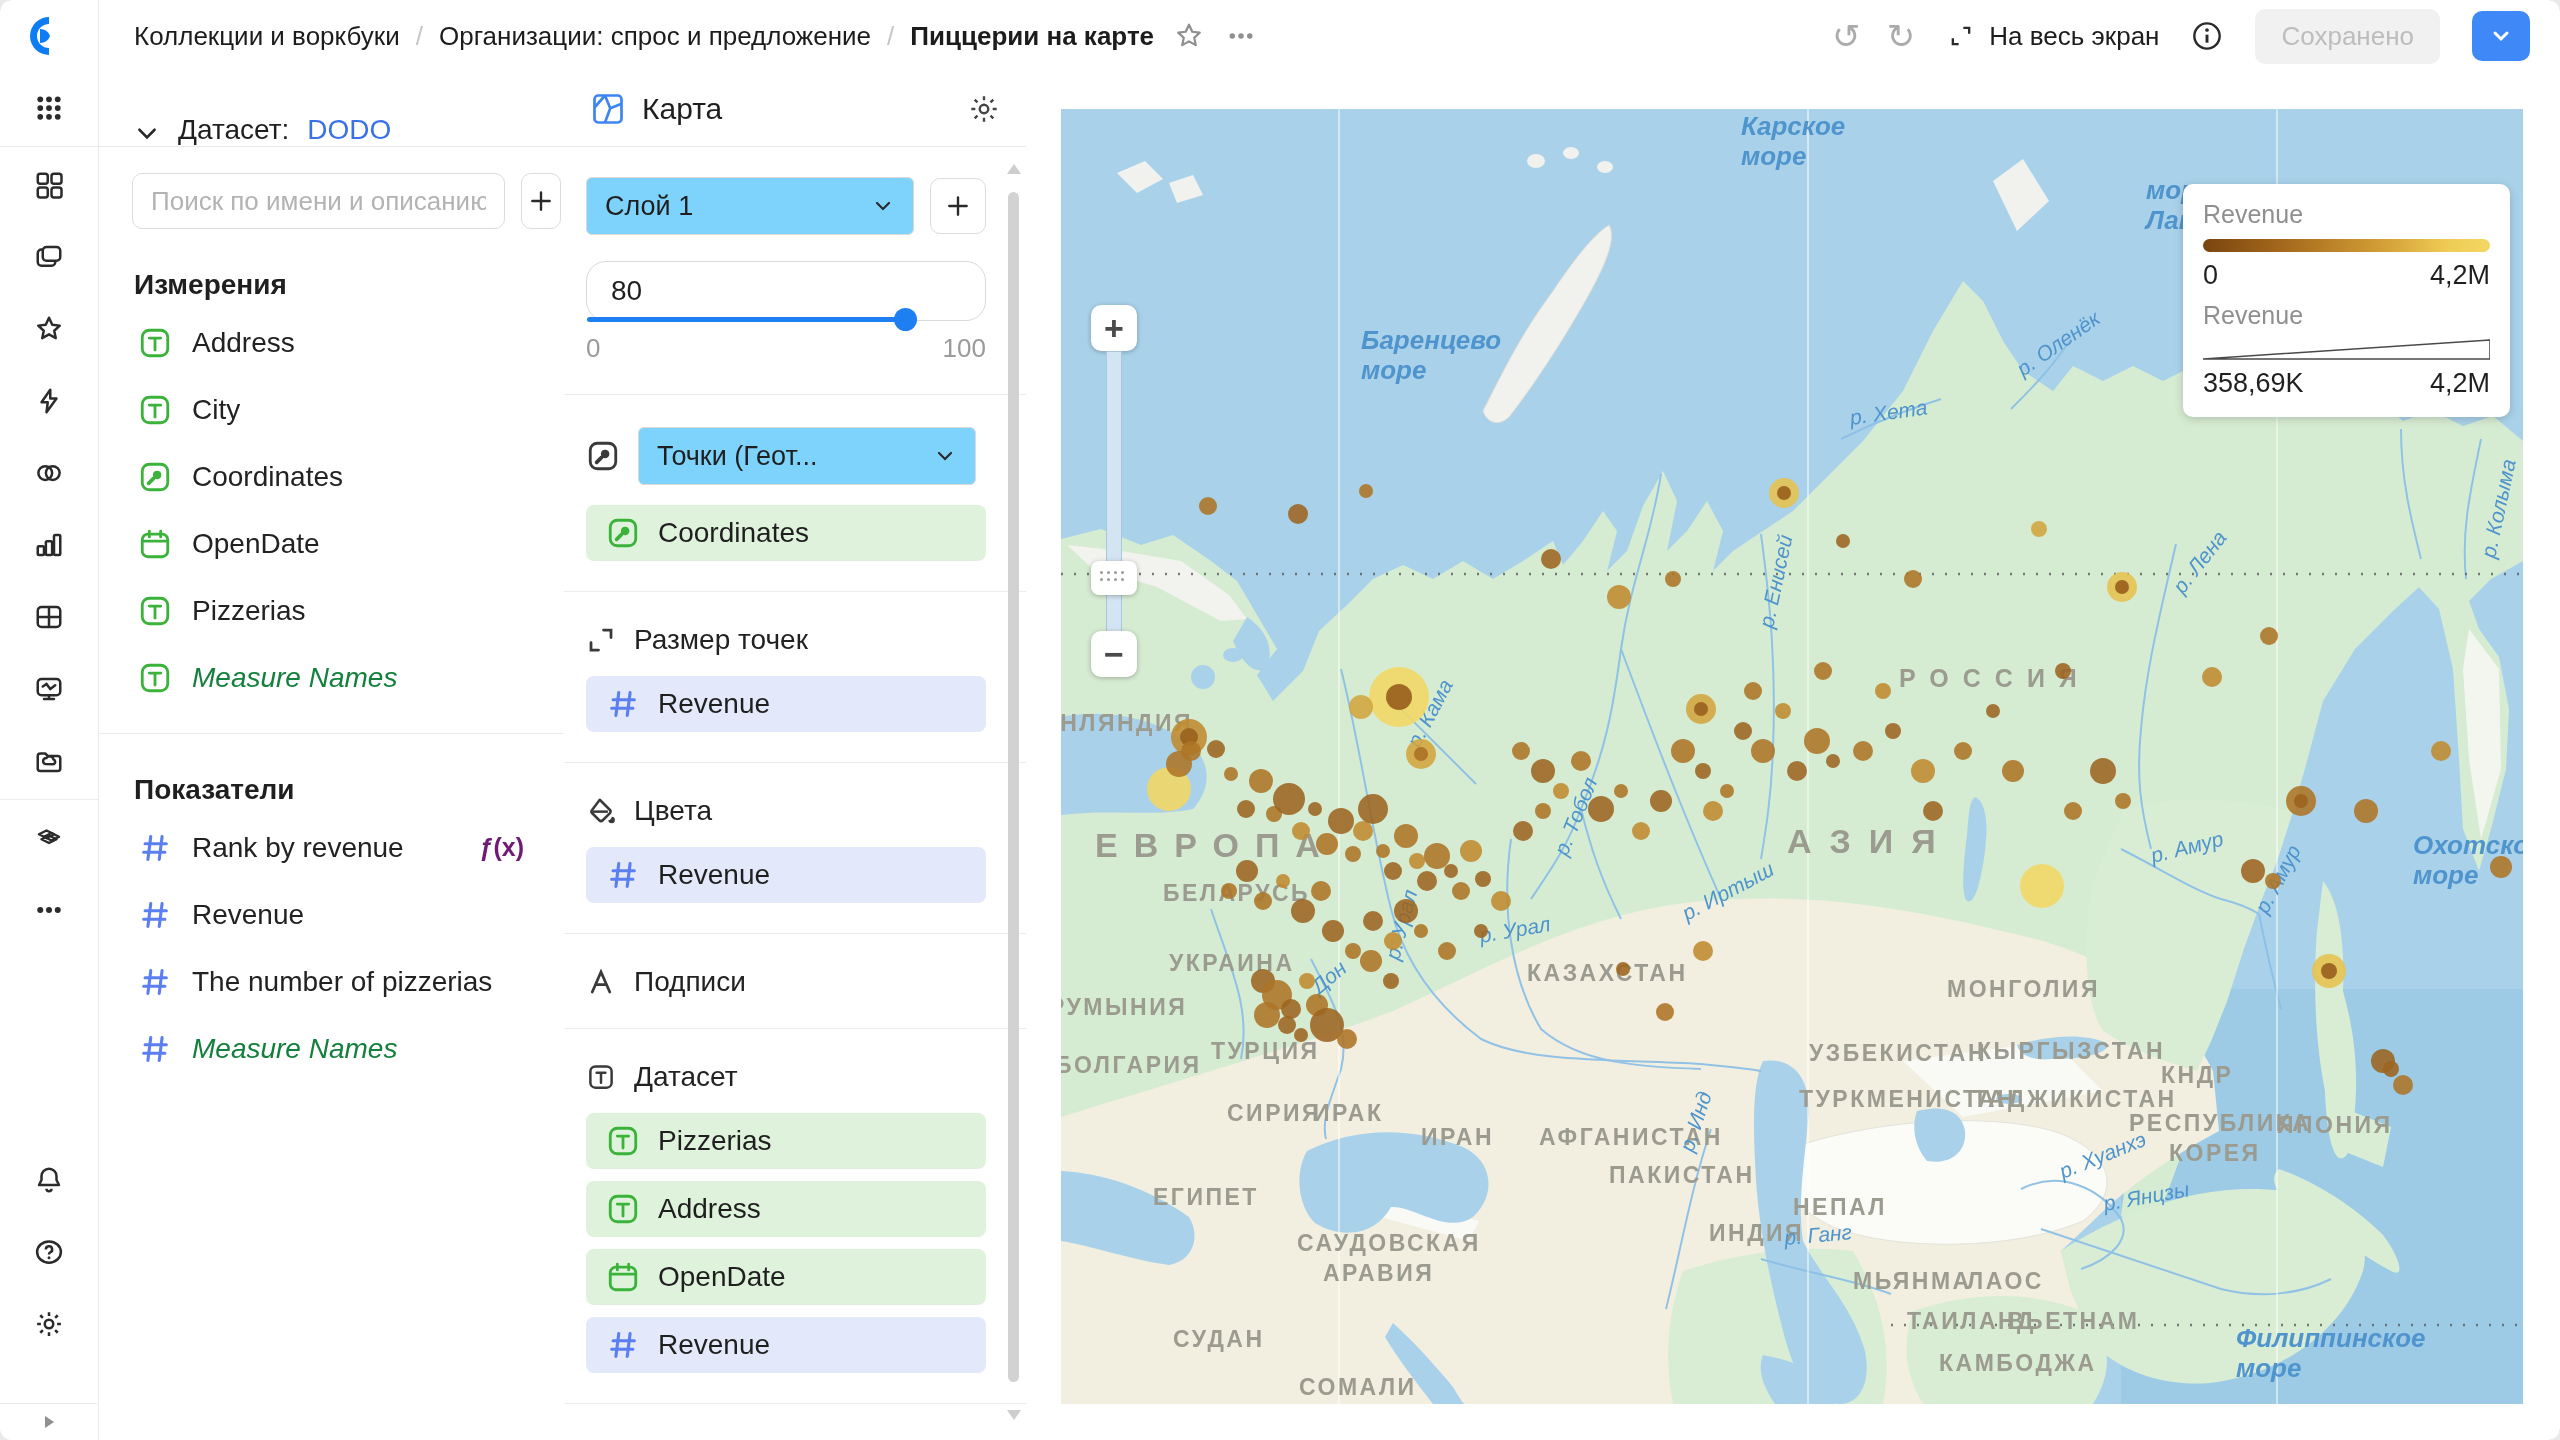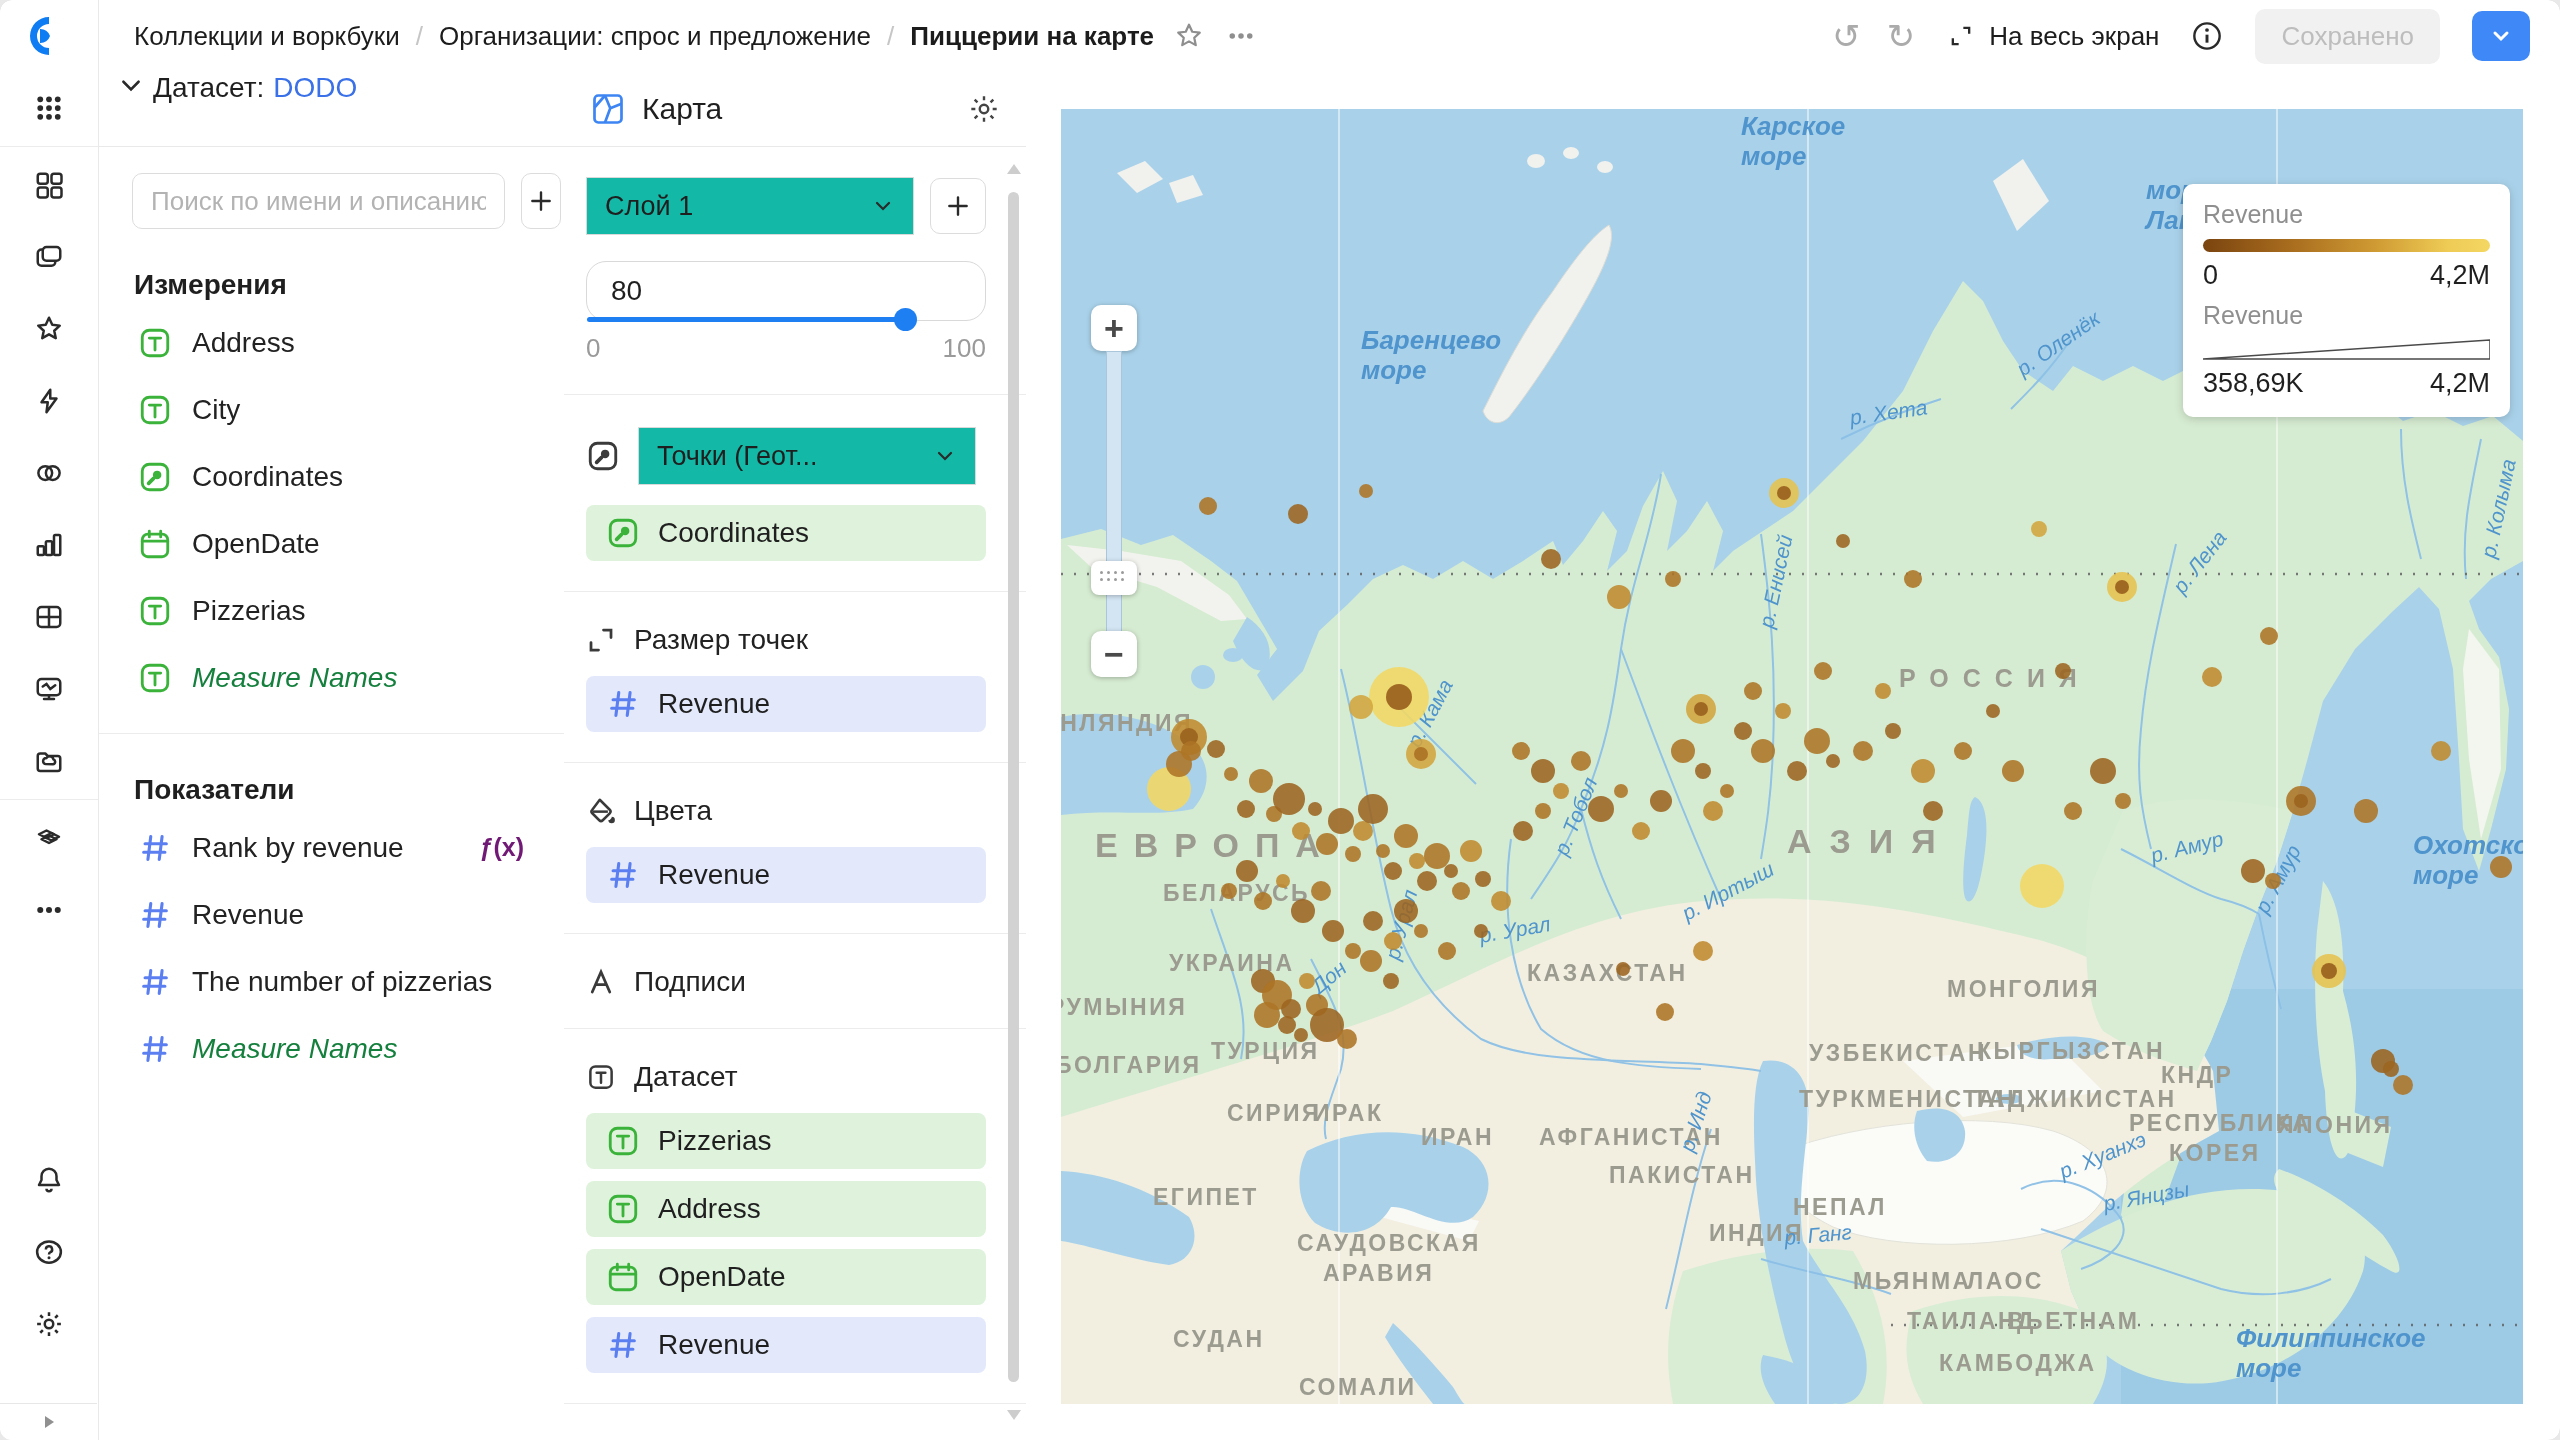--- a/index.html
+++ b/index.html
@@ -25,43 +25,43 @@
   
   .rail{position:absolute;left:0;top:0;bottom:0;width:98px;border-right:1px solid #e9e9e9;
         display:flex;flex-direction:column;align-items:center;background:#fff;z-index:5}
   .rail-item{width:98px;height:72px;display:flex;align-items:center;justify-content:center;cursor:pointer}
   .rail-div{width:98px;height:1px;background:#ececec;margin:2px 0}
   .rail-gap{flex:1}
   .rail-footer{position:absolute;left:0;bottom:0;width:97px;height:36px;border-top:1px solid #e7e7e7;
                display:flex;align-items:center;justify-content:center;background:#fff;color:#8f8f8f}
   
   .panel-ds{position:absolute;left:98px;top:72px;bottom:0;width:466px;border-right:1px solid #e9e9e9;background:#fff}
-  .ds-head{height:74px;display:flex;align-items:flex-start;gap:9px;padding:0 20px;border-bottom:1px solid #e9e9e9;font-size:28px}
+  .ds-head{height:74px;display:flex;align-items:flex-end;gap:18px;padding:0 36px;border-bottom:1px solid #e9e9e9;font-size:28px}
   .ds-name{color:#3a71e8;cursor:pointer}
   .ds-body{padding:26px 34px 0 34px}
   .search-row{display:flex;gap:16px}
   .search-input{flex:1;height:54px;border:1px solid #dcdcdc;border-radius:10px;font-size:26px;
                 padding:0 18px;color:#1f1f1f;outline:none;font-family:inherit}
   .search-input::placeholder{color:#b3b3b3}
   .sq-btn{width:56px;height:56px;border:1px solid #dcdcdc;border-radius:10px;background:#fff;
           display:flex;align-items:center;justify-content:center;cursor:pointer}
   .grp-title{font-size:28px;font-weight:700;margin:40px 0 8px 2px}
   .field-row{display:flex;align-items:center;gap:20px;height:67px;padding:0 6px;border-radius:8px;cursor:pointer}
   .field-row .lbl{font-size:28px;color:#222}
   .field-row.italic .lbl{font-style:italic;color:#15803d}
   .fx{margin-left:auto;font-size:25px;color:#701a75;font-weight:700}
   .ds-div{height:1px;background:#ececec;margin:22px -34px 0 -34px}.ic-dark{color:#3a3a3a}
   
   .panel-set{position:absolute;left:564px;top:72px;bottom:0;width:462px;border-right:1px solid #e9e9e9;background:#fff}
   .set-head{height:74px;display:flex;align-items:center;gap:16px;padding:0 26px;border-bottom:1px solid #e9e9e9;font-size:30px}
   .set-head .gear{margin-left:auto;cursor:pointer;color:#444}
   .set-body{padding:30px 40px 0 22px;position:relative}
   .row-flex{display:flex;gap:16px;align-items:center}
-  .select{height:56px;border:1px solid #d9d9d9;border-radius:0;display:flex;align-items:center;
-          padding:0 18px;font-size:27px;cursor:pointer;background:#14b8a6;gap:0}
+  .select{height:56px;border:1px solid #d9d9d9;border-radius:6px;display:flex;align-items:center;
+          padding:0 18px;font-size:27px;cursor:pointer;background:#7dd3fc;gap:0}
   .select .cap{flex:1;overflow:hidden;white-space:nowrap}
   .sel-layer{flex:1}
   .opacity-box{margin-top:26px;position:relative;height:58px;border:1px solid #d9d9d9;border-radius:20px;
                font-size:28px;display:flex;align-items:center;padding:0 24px}
   .op-track{position:absolute;left:0;bottom:-2px;height:5px;width:80%;background:#1e7ff2;border-radius:3px}
   .op-knob{position:absolute;left:calc(80% - 11px);bottom:-11px;width:23px;height:23px;border-radius:50%;
            background:#1e7ff2;cursor:pointer}
   .op-scale{display:flex;justify-content:space-between;color:#9a9a9a;font-size:26px;margin-top:12px}
   .sec-div{height:1px;background:#ececec;margin:30px -40px 0 -22px}
   .sec-head{display:flex;align-items:center;gap:18px;font-size:28px;margin-top:32px;color:#222}

